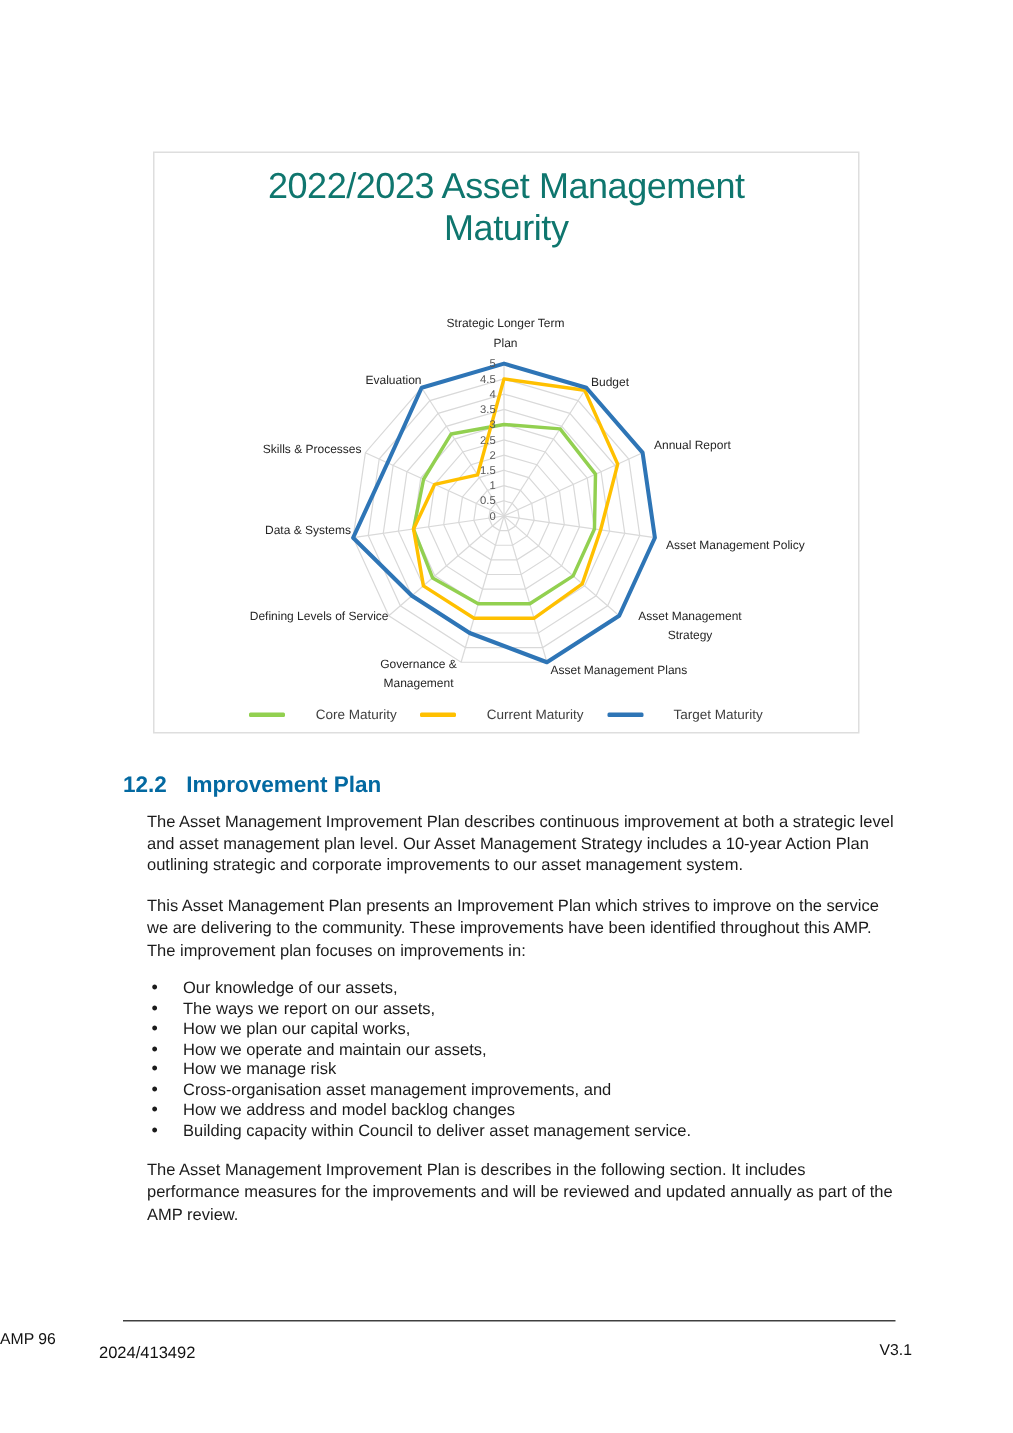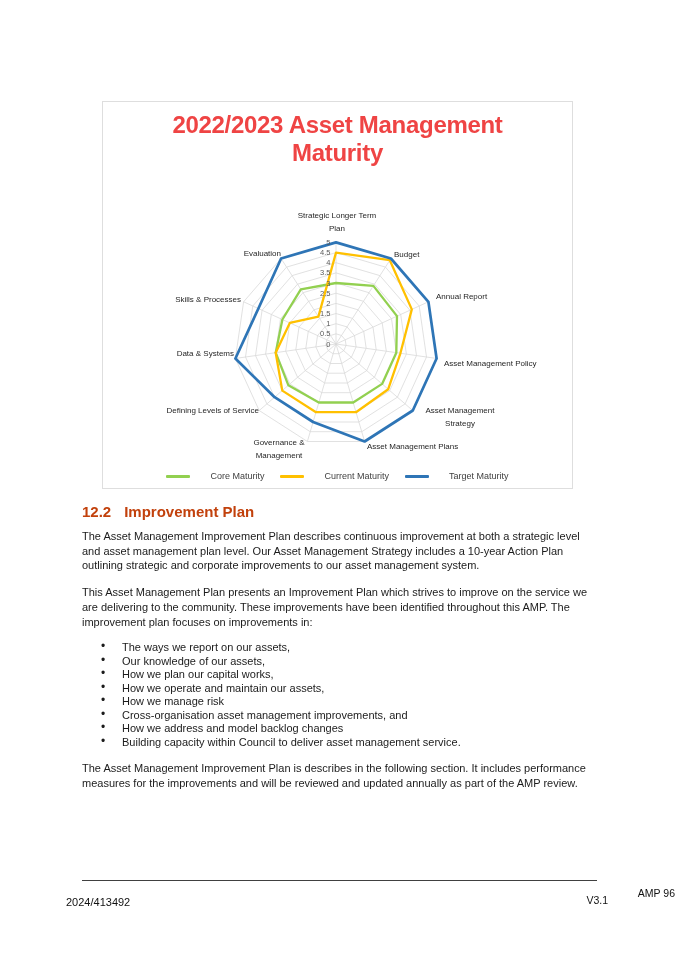--- a/index.html
+++ b/index.html
@@ -5,38 +5,38 @@
   html,body{margin:0;padding:0;background:#ffffff;}
   #page{position:relative;width:675px;height:955px;background:#fff;overflow:hidden;
         font-family:"Liberation Sans",sans-serif;color:#1b1b1b;}
 
   .fig-caption{position:absolute;top:80px;left:0;width:100%;text-align:center;
         font-size:9px;font-weight:bold;color:#000;}
 
   .chart-box{position:absolute;left:102px;top:101px;width:471px;height:388px;
         background:#fff;border:1px solid #dedede;box-sizing:border-box;}
   .chart-title{position:absolute;top:9px;left:0;width:100%;text-align:center;
-        font-size:24px;font-weight:bold;color:#ef4444;line-height:28px;letter-spacing:-0.3px;}
+        font-size:24px;font-weight:normal;color:#0f766e;line-height:28px;letter-spacing:-0.3px;}
   #radar-svg{position:absolute;left:0;top:0;}
   .legend{position:absolute;bottom:7px;left:0;width:100%;display:flex;
         justify-content:center;align-items:center;gap:16px;}
   .legend-item{display:flex;align-items:center;gap:20px;font-size:9px;color:#3f3f3f;}
   .legend-swatch{display:inline-block;width:24px;height:3px;border-radius:1px;}
 
   .content{position:absolute;left:82px;top:497px;width:515px;}
-  .content h2{font-size:15px;font-weight:bold;color:#c2410c;margin:6px 0 9px 0;}
+  .content h2{font-size:15px;font-weight:bold;color:#0369a1;margin:18px 0 9px 0;}
   .content h2 .ht{margin-left:13px;}
-  .content p{font-size:11px;line-height:14.7px;margin:0 0 12px 0;}
+  .content p{font-size:11px;line-height:14.7px;margin:0 0 12px 16px;}
   .content ul{list-style:none;margin:10px 0 12px 0;padding:0;}
   .content li{position:relative;font-size:11px;line-height:13.5px;padding-left:40px;}
   .content li::before{content:"\2022";position:absolute;left:19px;top:-1px;font-size:12px;}
 
   .footer-rule{position:absolute;left:82px;top:880px;width:515px;border-top:1px solid #404040;}
   .footer-left{position:absolute;left:66px;top:896px;font-size:11px;color:#111;}
-  .footer-center{position:absolute;left:0;top:887px;width:100%;text-align:right;font-size:10.5px;color:#111;}
+  .footer-center{position:absolute;left:0;top:887px;width:100%;text-align:left;font-size:10.5px;color:#111;}
   .footer-right{position:absolute;right:67px;top:894px;font-size:10.5px;color:#111;}
 
   text{font-family:"Liberation Sans",sans-serif;}
 </style>
 </head>
 <body>
 
 <div id="page">
 
 
@@ -110,22 +110,22 @@
           <span>Target Maturity</span>
         </span>
       </div>
   </div>
 
   <div class="content">
     <h2><span>12.2</span><span class="ht">Improvement Plan</span></h2>
     <p>The Asset Management Improvement Plan describes continuous improvement at both a strategic level and asset management plan level. Our Asset Management Strategy includes a 10-year Action Plan outlining strategic and corporate improvements to our asset management system.</p>
     <p>This Asset Management Plan presents an Improvement Plan which strives to improve on the service we are delivering to the community. These improvements have been identified throughout this AMP. The improvement plan focuses on improvements in:</p>
     <ul id="bullets">
+        <li>Our knowledge of our assets,</li>
         <li>The ways we report on our assets,</li>
-        <li>Our knowledge of our assets,</li>
         <li>How we plan our capital works,</li>
         <li>How we operate and maintain our assets,</li>
         <li>How we manage risk</li>
         <li>Cross-organisation asset management improvements, and</li>
         <li>How we address and model backlog changes</li>
         <li>Building capacity within Council to deliver asset management service.</li>
       </ul>
     <p>The Asset Management Improvement Plan is describes in the following section. It includes performance measures for the improvements and will be reviewed and updated annually as part of the AMP review.</p>
   </div>
 

